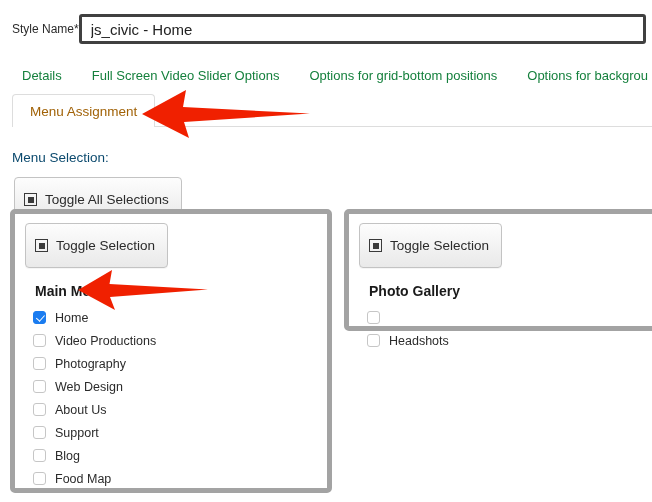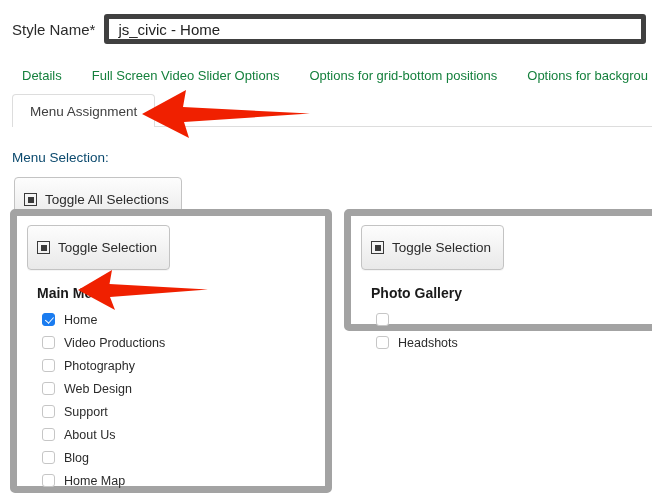--- a/index.html
+++ b/index.html
@@ -21,33 +21,32 @@
   
   .stylename-row {
     display: flex;
     align-items: center;
     position: absolute;
     left: 12px;
     top: 14px;
     width: 634px;
   }
   .stylename-label {
-    font-size: 15px;
+    font-size: 12px;
     color: #2b2b2b;
     white-space: nowrap;
-    margin-right: 9px;
   }
   .stylename-label .req {
     color: #2b2b2b;
   }
   .stylename-input {
     flex: 1;
     height: 30px;
     box-sizing: border-box;
-    border: 5px solid #404040;
+    border: 3px solid #404040;
     border-radius: 3px;
     background: #ffffff;
     padding: 0 9px;
     font-family: "Liberation Sans", sans-serif;
     font-size: 15px;
     color: #222222;
     outline: none;
   }
 
   
@@ -82,21 +81,21 @@
     height: 33px;
     box-sizing: border-box;
     padding: 0 17px;
     display: flex;
     align-items: center;
     background: #ffffff;
     border: 1px solid #dddddd;
     border-bottom: none;
     border-radius: 4px 4px 0 0;
     font-size: 13.5px;
-    color: #404040;
+    color: #a16207;
     z-index: 3;
   }
   .tab-underline {
     position: absolute;
     left: 12px;
     top: 64px;
     width: 640px;
     height: 1px;
     background: #dddddd;
     z-index: 1;
@@ -148,21 +147,21 @@
     position: absolute;
     left: 14px;
     top: 177px;
   }
 
   
   .panel {
     position: absolute;
     box-sizing: border-box;
     background: #ffffff;
-    border: 7px solid #a3a3a3;
+    border: 5px solid #a3a3a3;
     border-radius: 5px;
   }
   .panel-left {
     left: 10px;
     top: 209px;
     width: 322px;
     height: 284px;
   }
   .panel-right {
     left: 344px;
@@ -177,21 +176,21 @@
     font-size: 14px;
     font-weight: bold;
     color: #1a1a1a;
     margin: 15px 0 7px 10px;
   }
 
   .cb-row {
     display: flex;
     align-items: center;
     height: 23px;
-    margin-left: 15px;
+    margin-left: 8px;
   }
   .cb {
     width: 13px;
     height: 13px;
     box-sizing: border-box;
     border: 1px solid #c6c6c6;
     border-radius: 3px;
     background: #ffffff;
     margin-right: 9px;
     flex: none;
@@ -289,33 +288,33 @@
     <div class="cb-row">
       <span class="cb"></span>
       <span class="cb-label">Photography</span>
     </div>
     <div class="cb-row">
       <span class="cb"></span>
       <span class="cb-label">Web Design</span>
     </div>
     <div class="cb-row">
       <span class="cb"></span>
+      <span class="cb-label">About Us</span>
+    </div>
+    <div class="cb-row">
+      <span class="cb"></span>
       <span class="cb-label">Support</span>
     </div>
     <div class="cb-row">
       <span class="cb"></span>
-      <span class="cb-label">About Us</span>
-    </div>
-    <div class="cb-row">
-      <span class="cb"></span>
       <span class="cb-label">Blog</span>
     </div>
     <div class="cb-row">
       <span class="cb"></span>
-      <span class="cb-label">Home Map</span>
+      <span class="cb-label">Food Map</span>
     </div>
   </div>
 </div>
 
 <div class="panel panel-right">
   <div class="panel-inner">
     <div class="btn">
       <span class="sq-icon">
           <i></i>
         </span>

